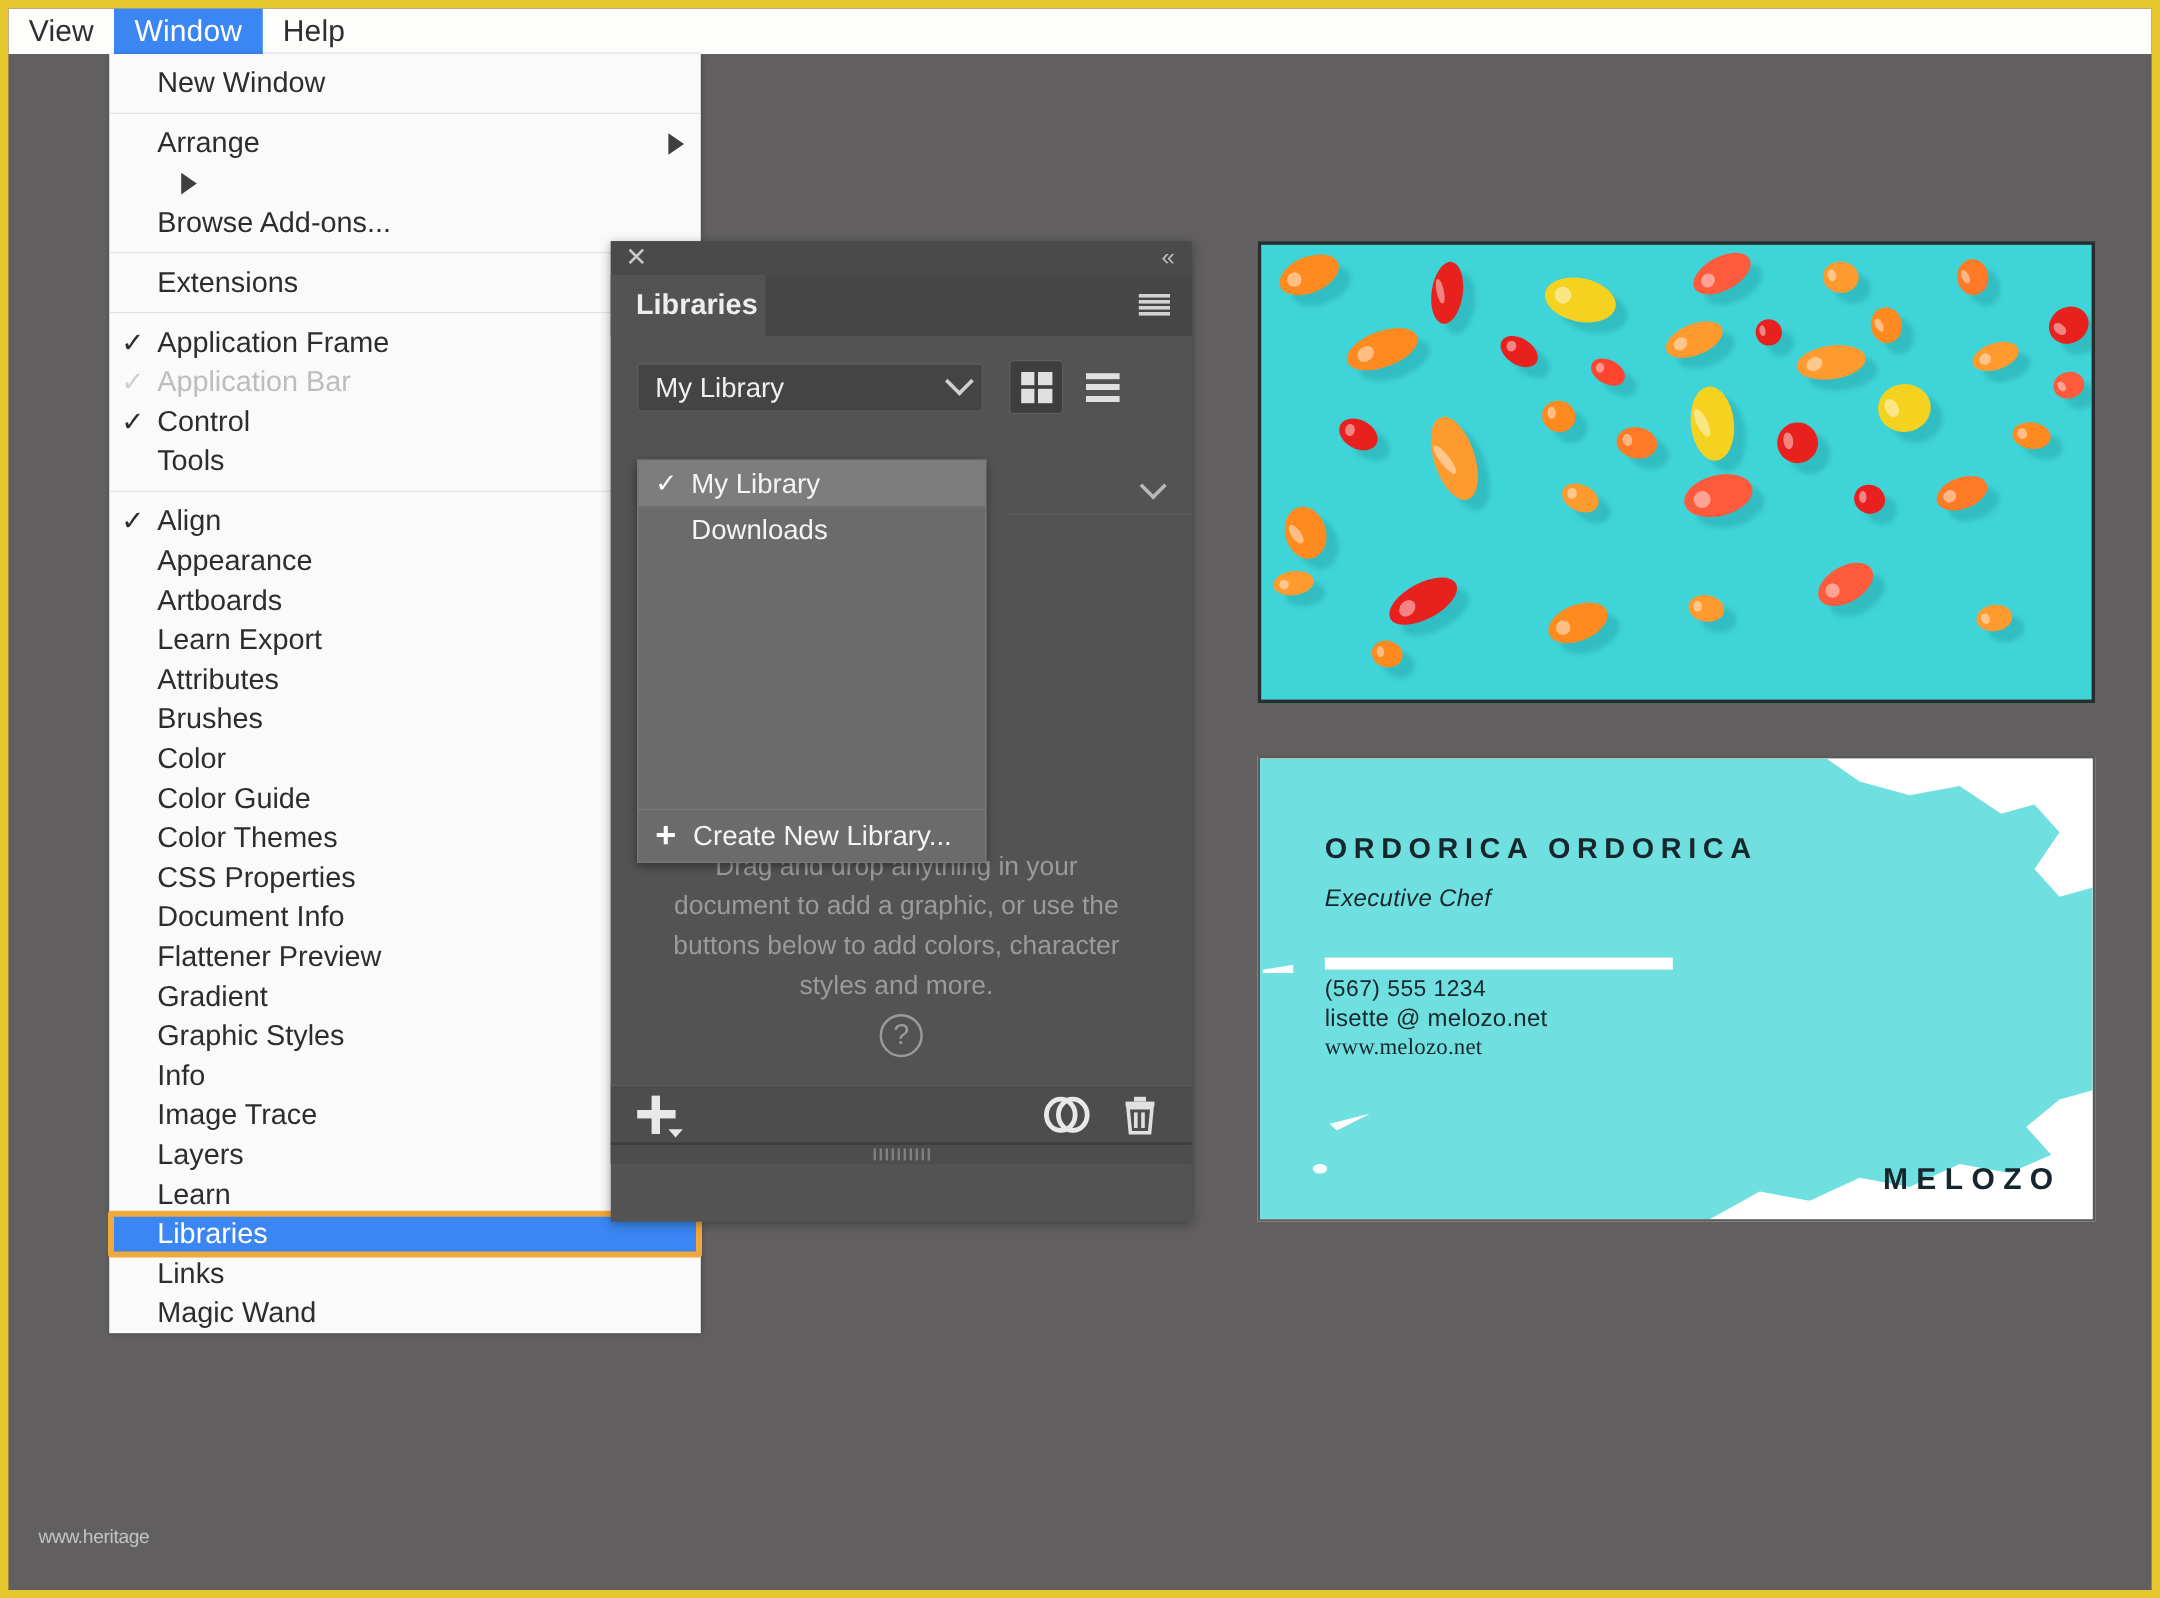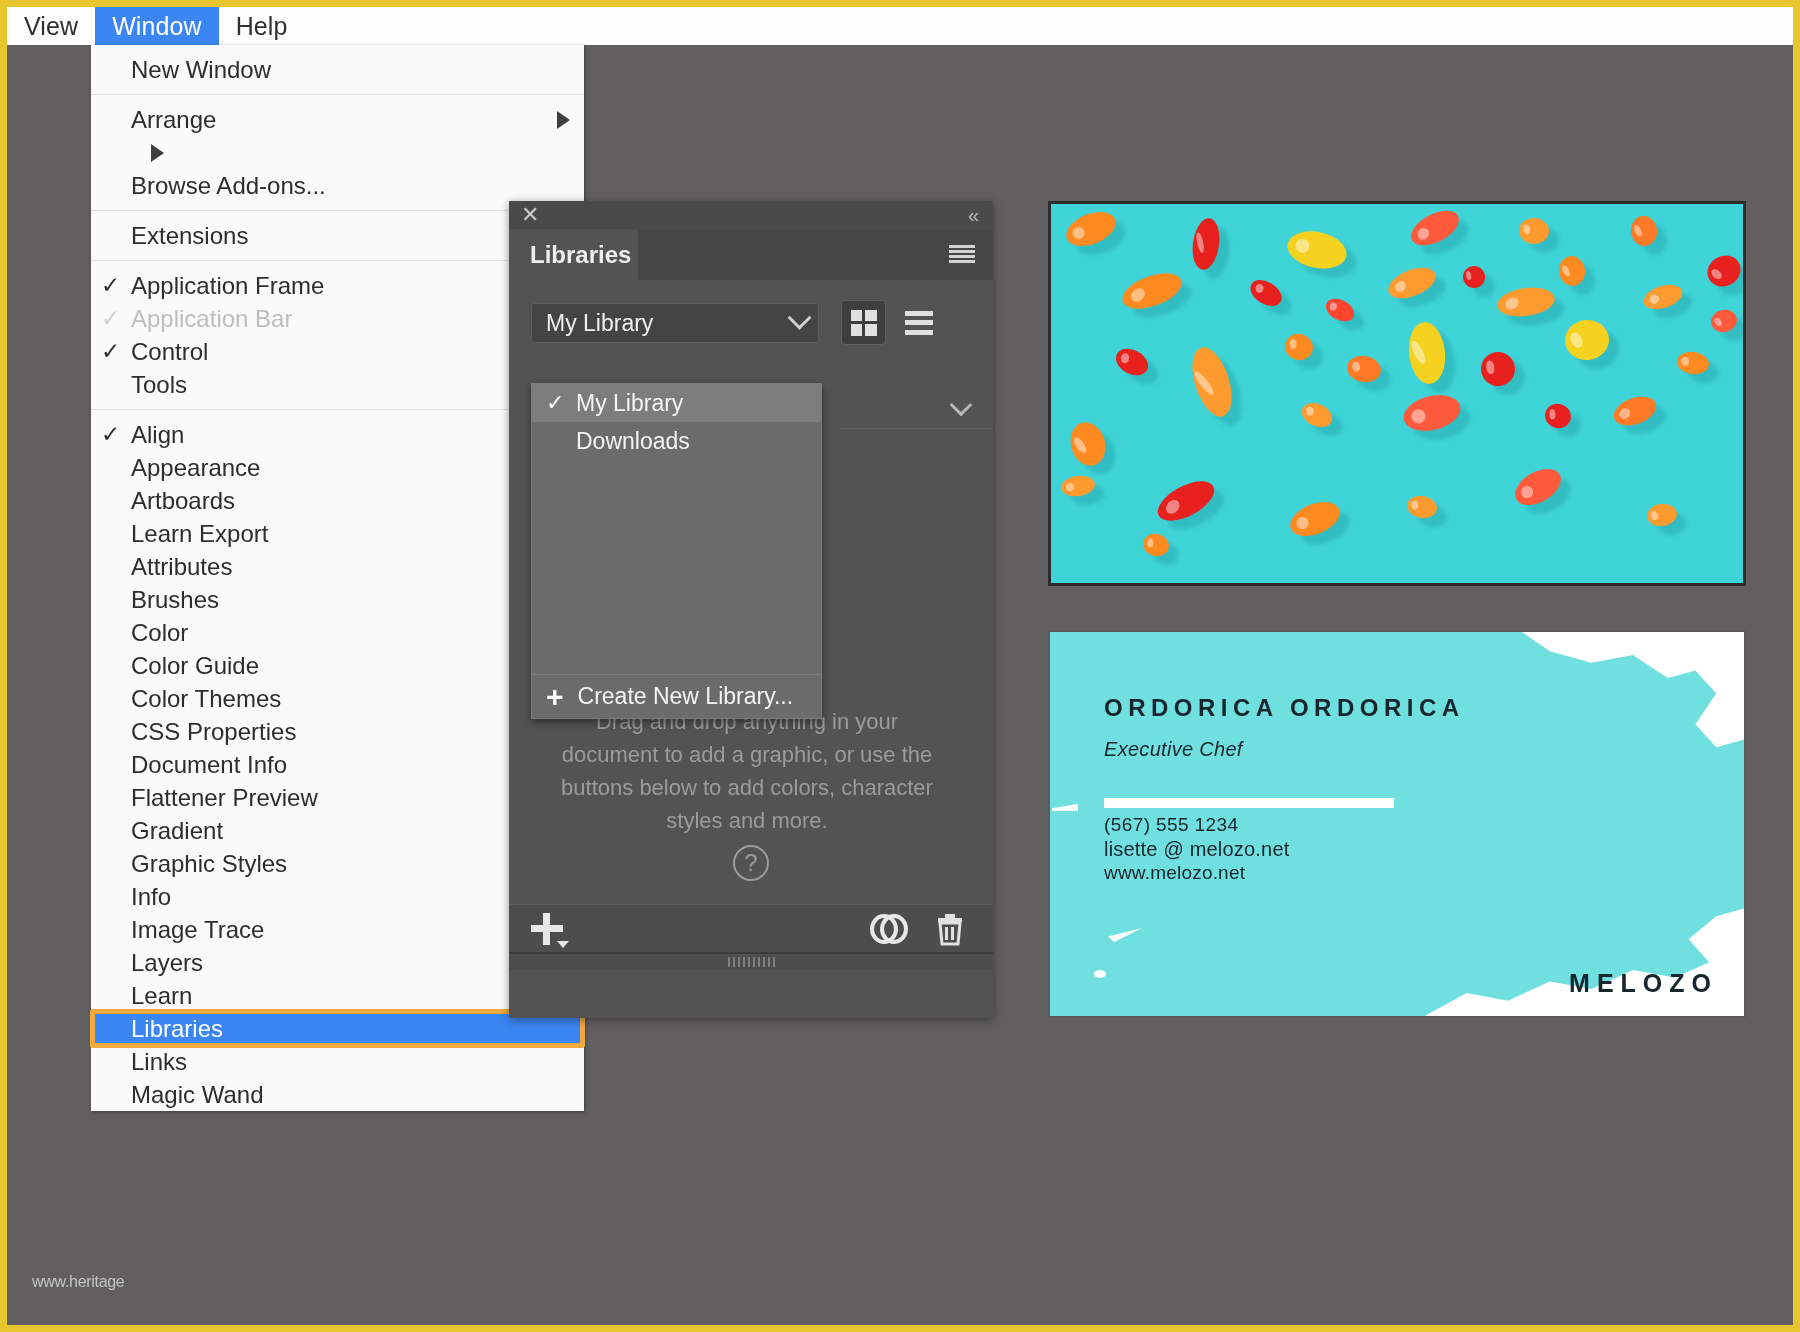--- a/index.html
+++ b/index.html
@@ -394,21 +394,21 @@
     letter-spacing: 0.3px;
   }
   #card-rule {
     position: absolute;
     left: 54px; top: 166px;
     width: 290px; height: 10px;
     background: #ffffff;
   }
   #card-phone { left: 54px; top: 182px; font-size: 19px; letter-spacing: 0.4px; }
   #card-email { left: 54px; top: 206px; font-size: 20px; letter-spacing: 0.2px; }
-  #card-web   { left: 54px; top: 230px; font-size: 19px; letter-spacing: 0.2px; }
+  #card-web   { left: 54px; top: 230px; font-size: 19px; letter-spacing: 0.2px; font-family: Liberation Serif, serif; }
   #card-logo {
     right: 26px; bottom: 18px;
     font-size: 25px; font-weight: bold;
     letter-spacing: 7px;
   }
   .card-flake {
     position: absolute;
     background: #ffffff;
   }
 </style>

